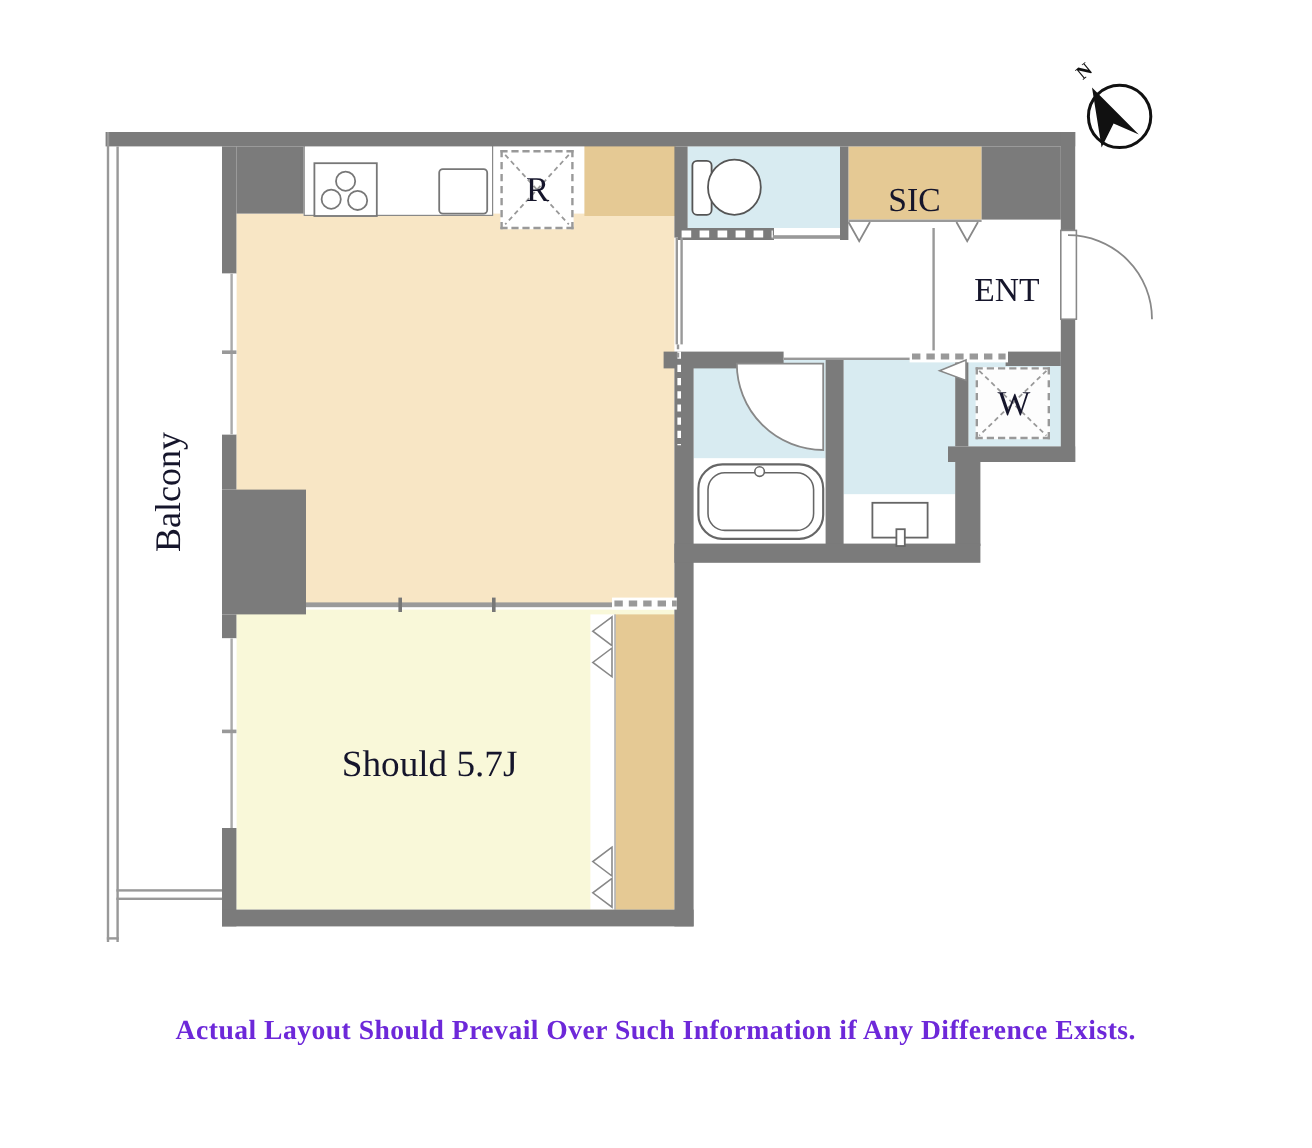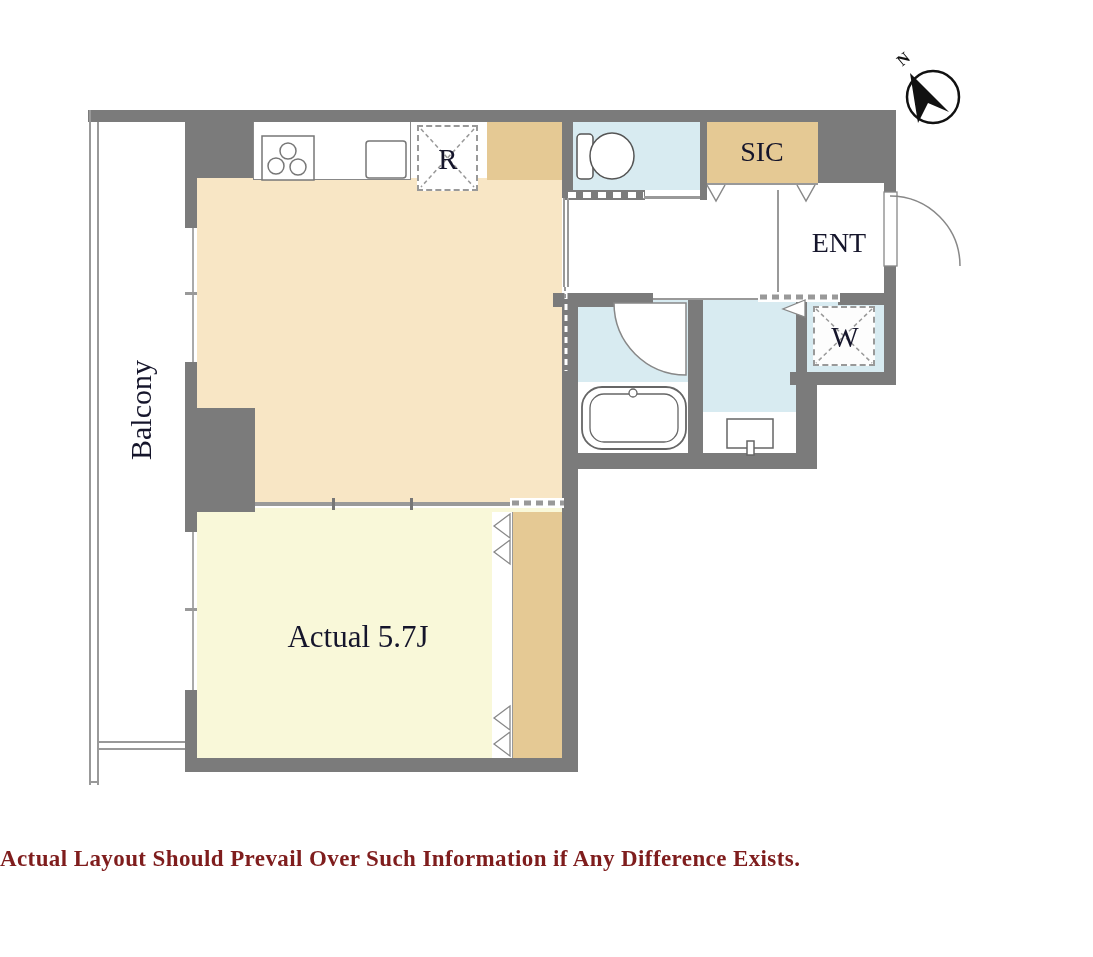--- a/index.html
+++ b/index.html
@@ -4,22 +4,22 @@
 <style>
   html,body{margin:0;padding:0;background:#fff;}
   #plan{position:relative;width:1093px;height:957px;background:#fff;overflow:hidden;
         font-family:"Liberation Serif",serif;}
   .w{position:absolute;background:#7b7b7b;}
   .tl{position:absolute;background:#999;}
   .fill{position:absolute;}
   .lbl{position:absolute;transform:translate(-50%,-50%);color:#15152b;white-space:pre;
        font-family:"Liberation Serif",serif;line-height:1;}
   .lbl.rot{transform:translate(-50%,-50%) rotate(-90deg);}
-  .caption{position:absolute;left:0;right:0;top:846px;text-align:left;
-           font-weight:bold;font-size:23px;letter-spacing:.4px;color:#7f1d1d;
+  .caption{position:absolute;left:0;right:0;top:846px;text-align:center;
+           font-weight:bold;font-size:23px;letter-spacing:.4px;color:#6d28d9;
            font-family:"Liberation Serif",serif;}
   svg{position:absolute;left:0;top:0;}
 </style>
 </head>
 <body>
 
 <div id="plan">
 
   <div class="fill" style="left:89px;top:122px;width:96px;height:663px;background:#fff;"></div>
   <div class="fill" style="left:197px;top:178px;width:365px;height:327px;background:#f8e6c5;"></div>
@@ -148,20 +148,20 @@
       <path d="M890,196 A70,70 0 0 1 960,266" fill="none" stroke="#888" stroke-width="1.5"></path>
     </g>
     <g>
       <circle cx="933" cy="97" r="26" fill="#fff" stroke="#111" stroke-width="2.5"></circle>
       <polygon points="910,73 949,112 928,103 918,123" fill="#111"></polygon>
       <text x="899" y="68" transform="rotate(-40 899 63)" font-family="Liberation Serif, serif" font-size="16" font-weight="bold" fill="#111">N</text>
     </g>
   </svg>
 
   <div class="lbl rot" style="left:141px;top:410px;font-size:30px;">Balcony</div>
-  <div class="lbl" style="left:358px;top:636px;font-size:31px;">Actual 5.7J</div>
-  <div class="lbl" style="left:762px;top:152px;font-size:28px;">SIC</div>
+  <div class="lbl" style="left:358px;top:636px;font-size:31px;">Should 5.7J</div>
+  <div class="lbl" style="left:762px;top:168px;font-size:28px;">SIC</div>
   <div class="lbl" style="left:839px;top:243px;font-size:28px;">ENT</div>
   <div class="lbl" style="left:448px;top:159px;font-size:29px;">R</div>
   <div class="lbl" style="left:845px;top:337px;font-size:29px;">W</div>
 
   <div class="caption">Actual Layout Should Prevail Over Such Information if Any Difference Exists.</div>
 </div>
 
 </body></html>

